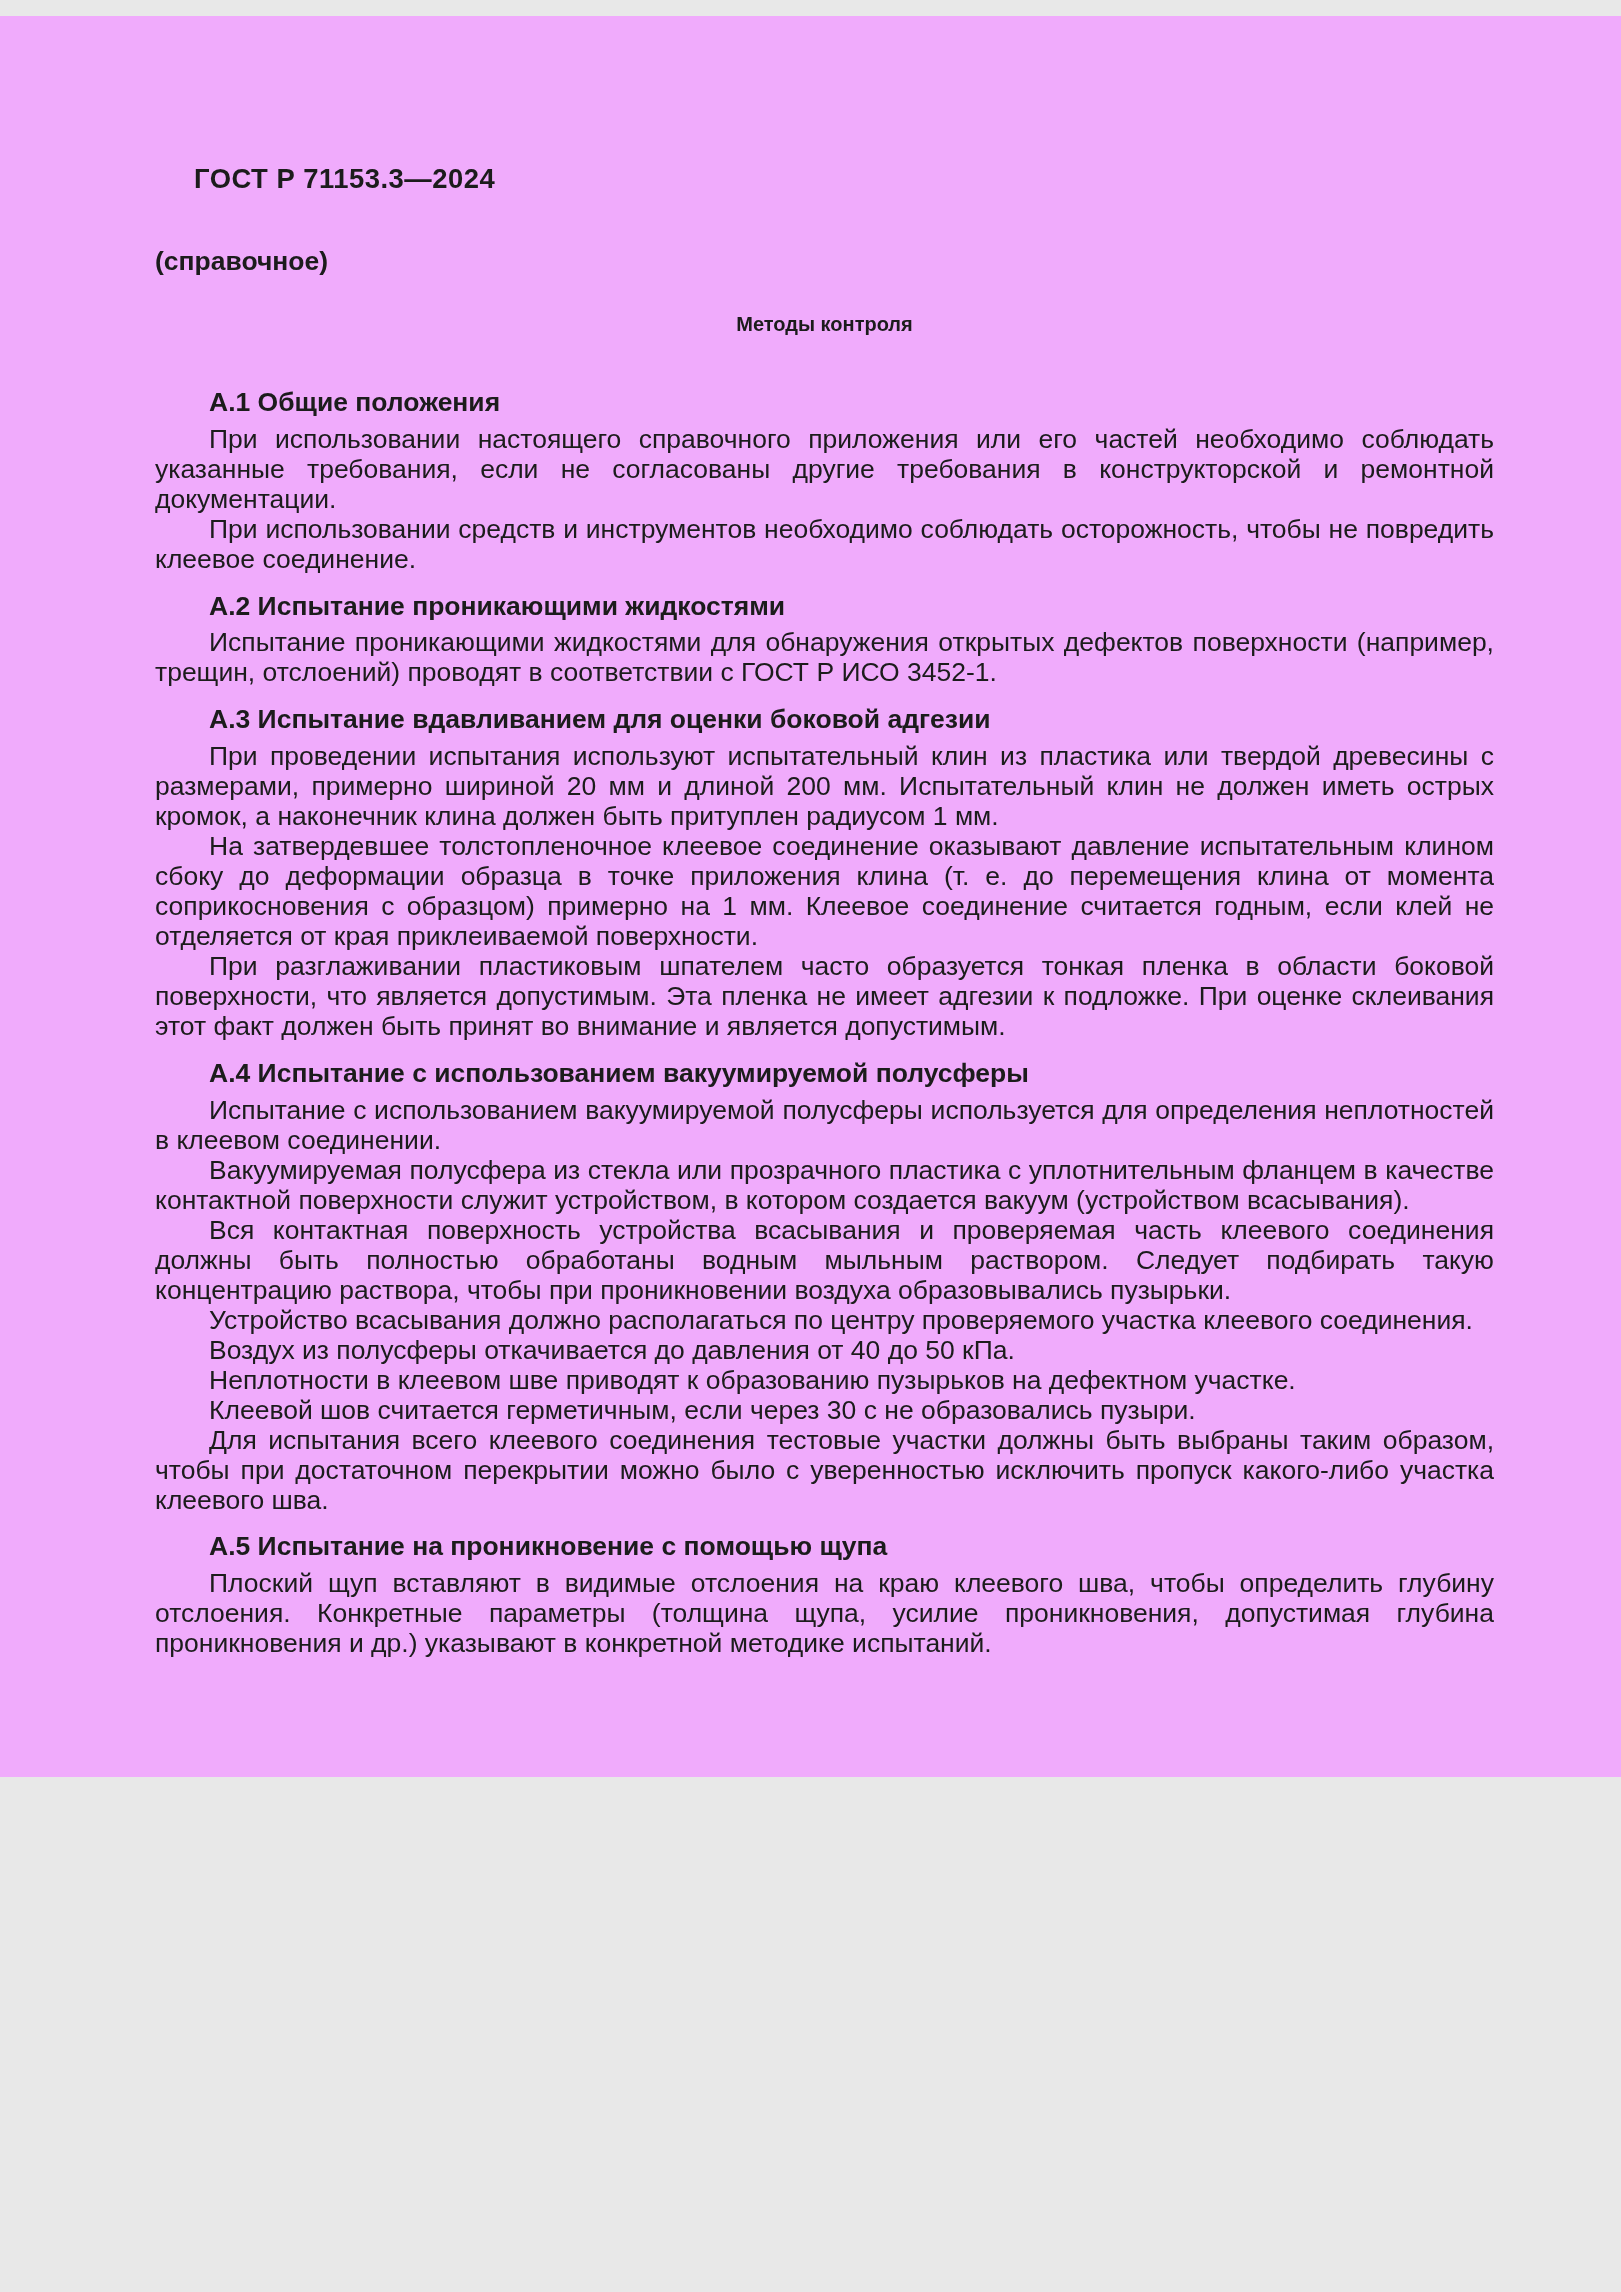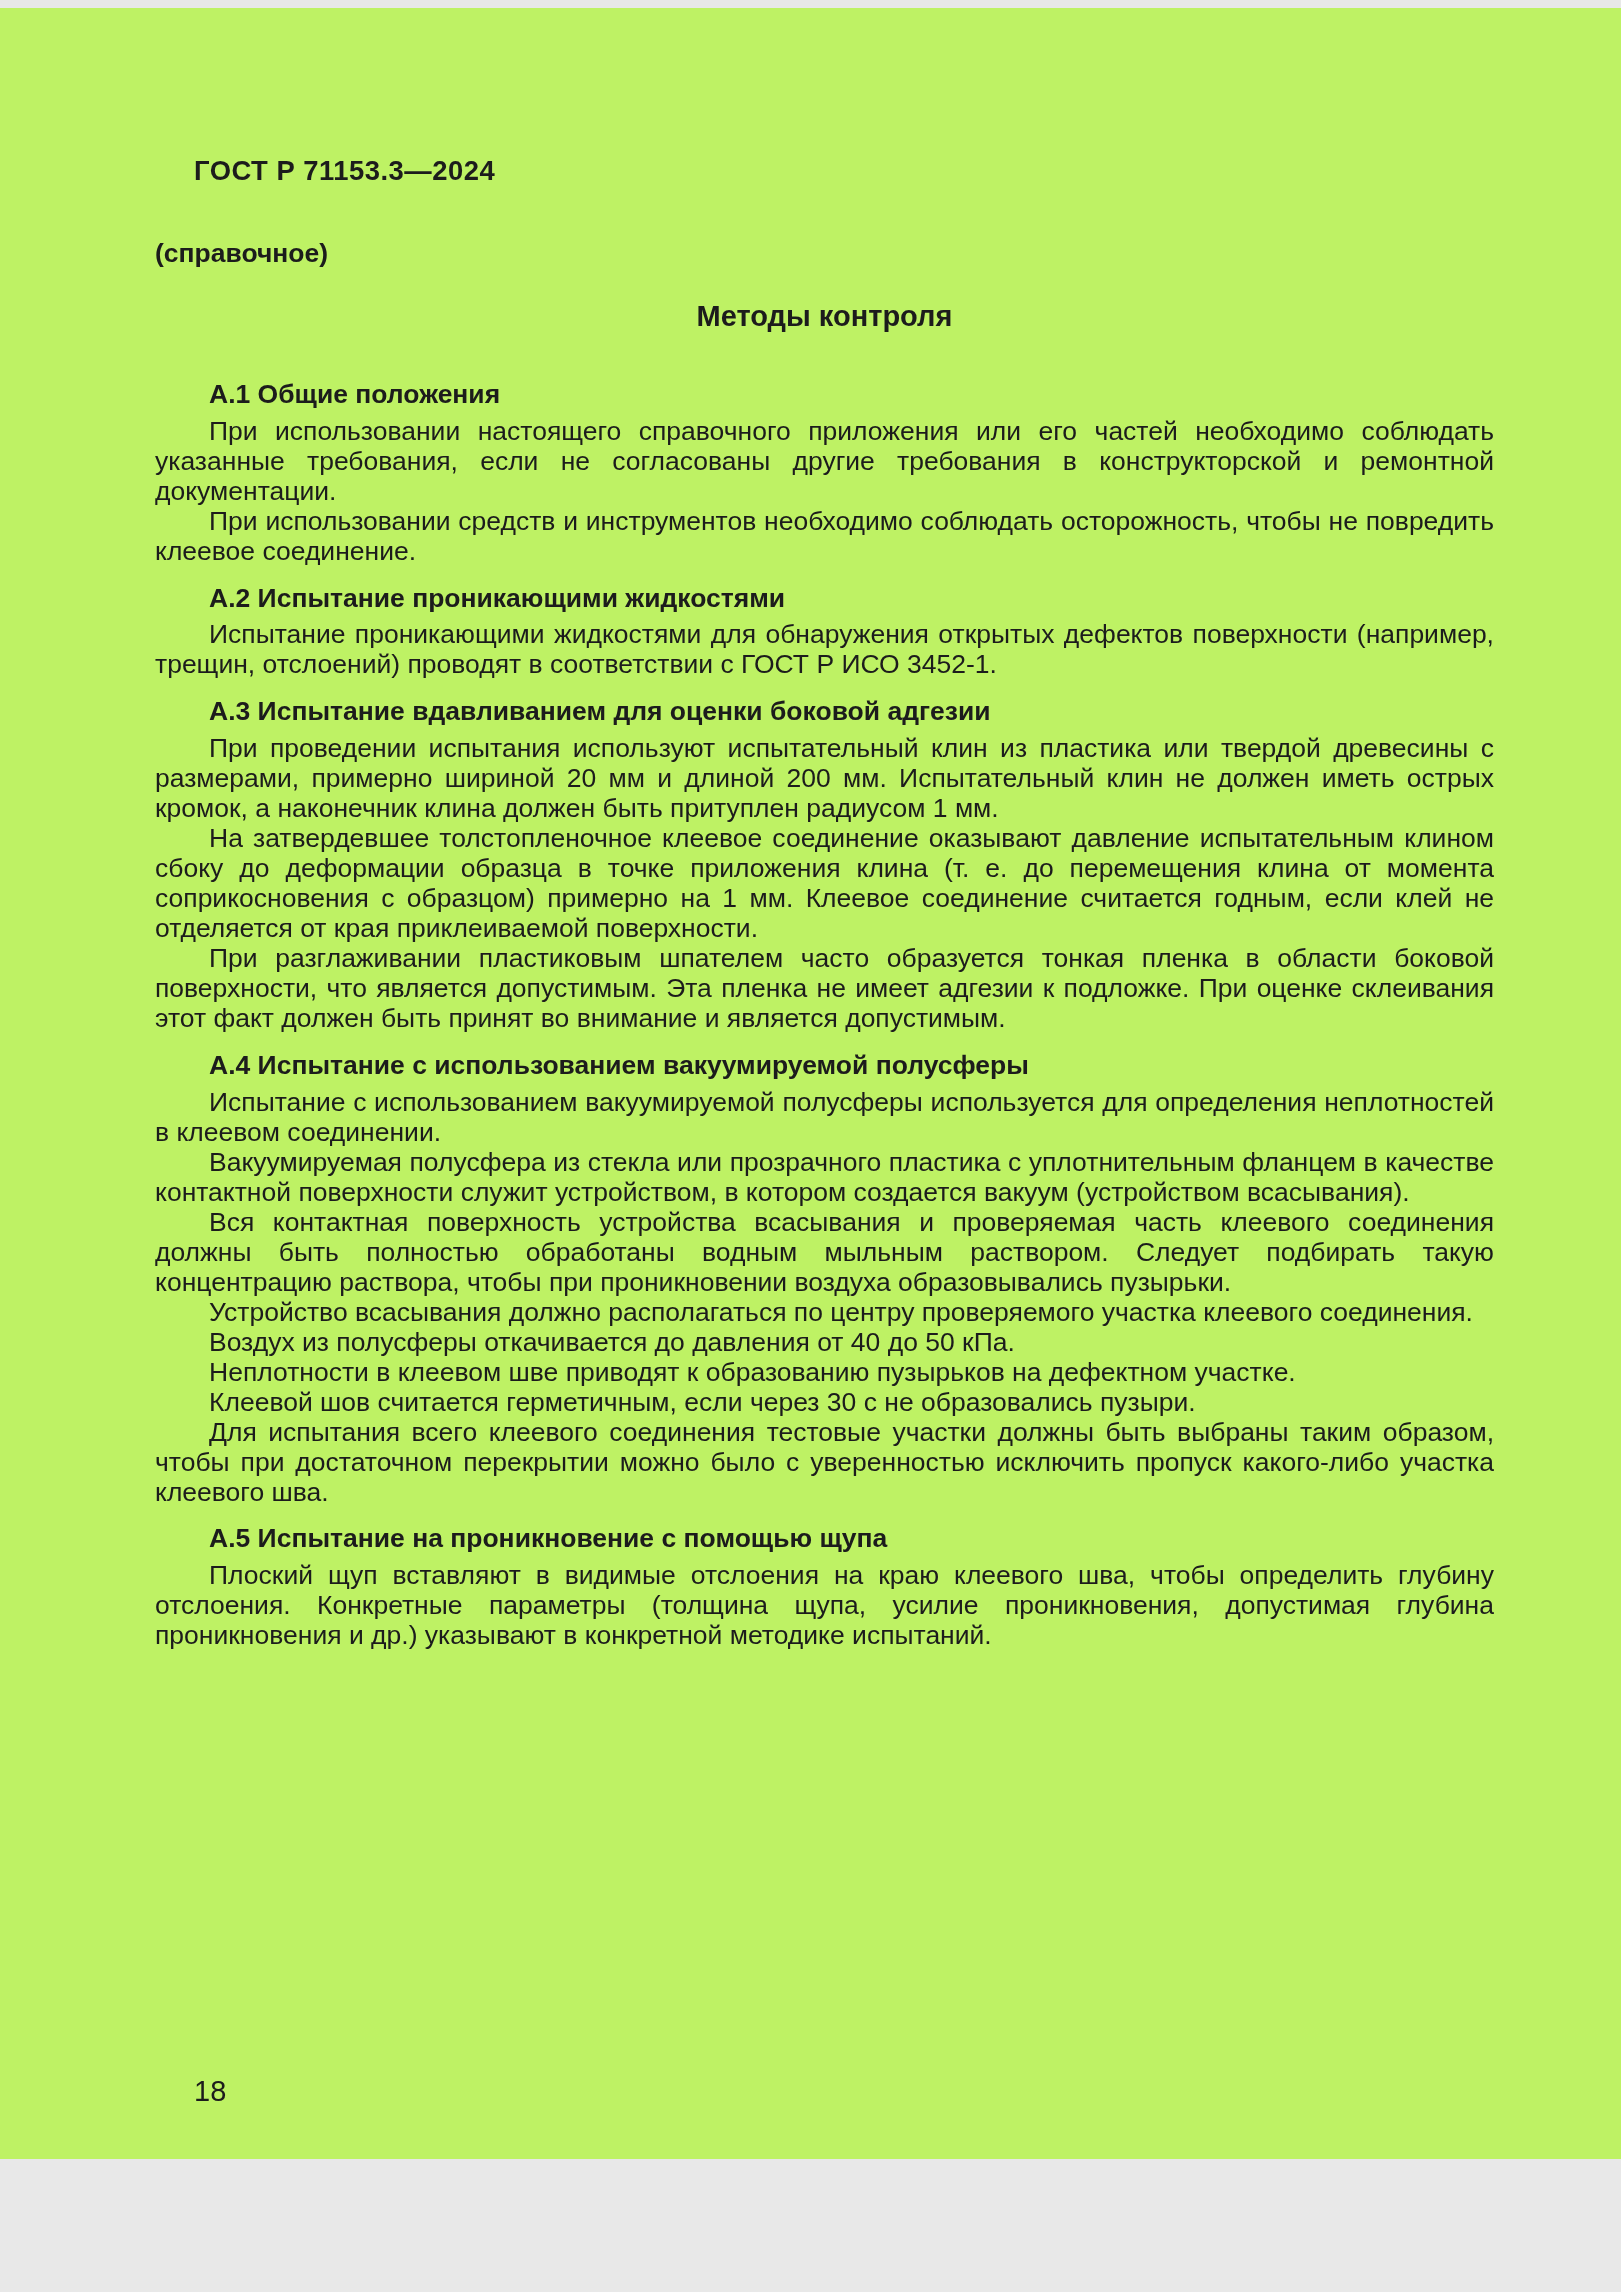--- a/index.html
+++ b/index.html
@@ -3,23 +3,23 @@
 <meta charset="utf-8">
 <style>
   html, body {
     margin: 0;
     padding: 0;
     background: #e8e8e8;
   }
   .page {
     position: relative;
     width: 1621px;
-    height: 2151px;
-    margin: 8px auto;
-    background: #bef264;
+    height: 1761px;
+    margin: 16px auto;
+    background: #f0abfc;
     color: #1c1c1c;
     font-family: "Liberation Sans", "DejaVu Sans", sans-serif;
     overflow: hidden;
   }
   .doc-header {
     position: absolute;
     left: 194px;
     top: 147px;
     font-size: 27.4px;
     font-weight: bold;
@@ -41,21 +41,21 @@
   }
   .app-subtitle {
     text-align: left;
     font-size: 26.5px;
     font-weight: bold;
     line-height: 29px;
     margin: 0;
   }
   .main-title {
     text-align: center;
-    font-size: 29px;
+    font-size: 20px;
     font-weight: bold;
     line-height: 35px;
     margin: 31px 0 0 0;
   }
   .section-title {
     font-size: 26.5px;
     font-weight: bold;
     line-height: 30px;
     padding-left: 54px;
     margin: 16.7px 0 6.9px 0;

